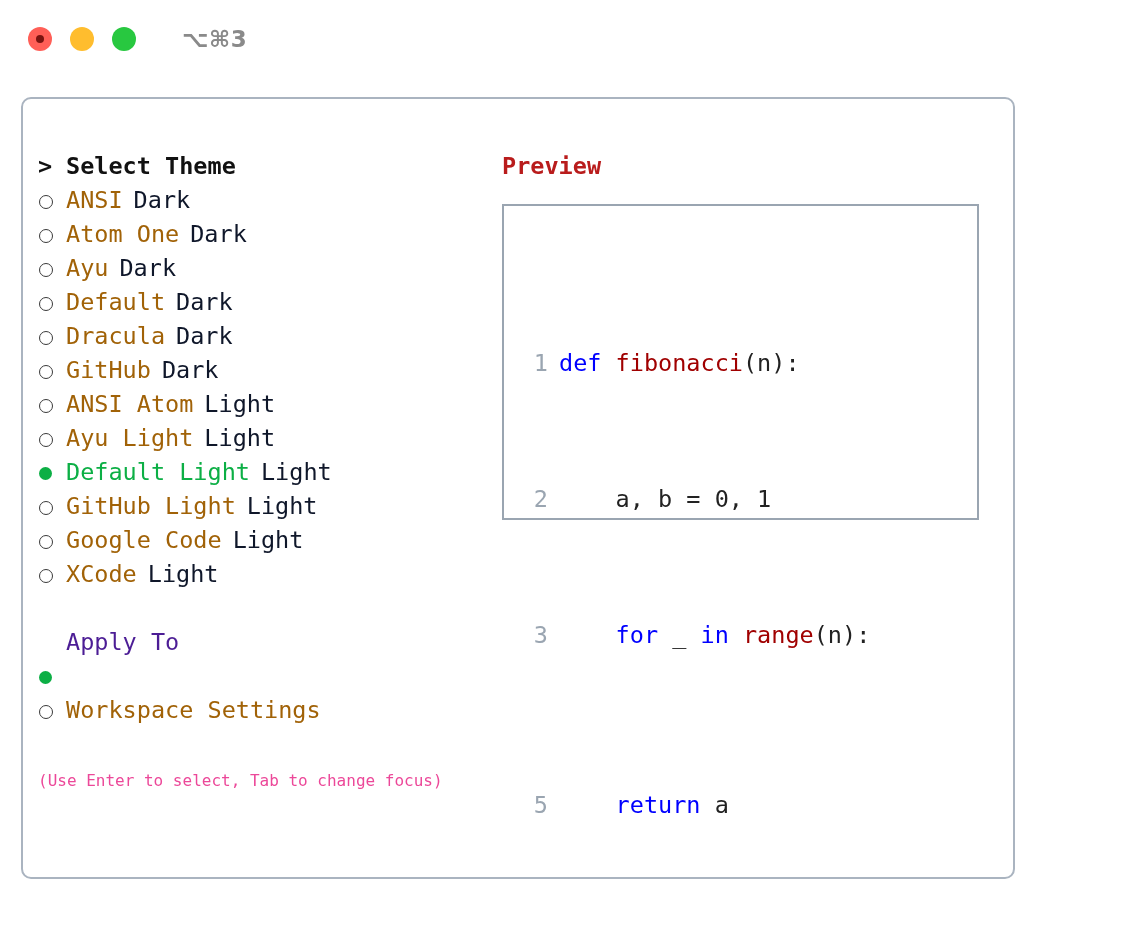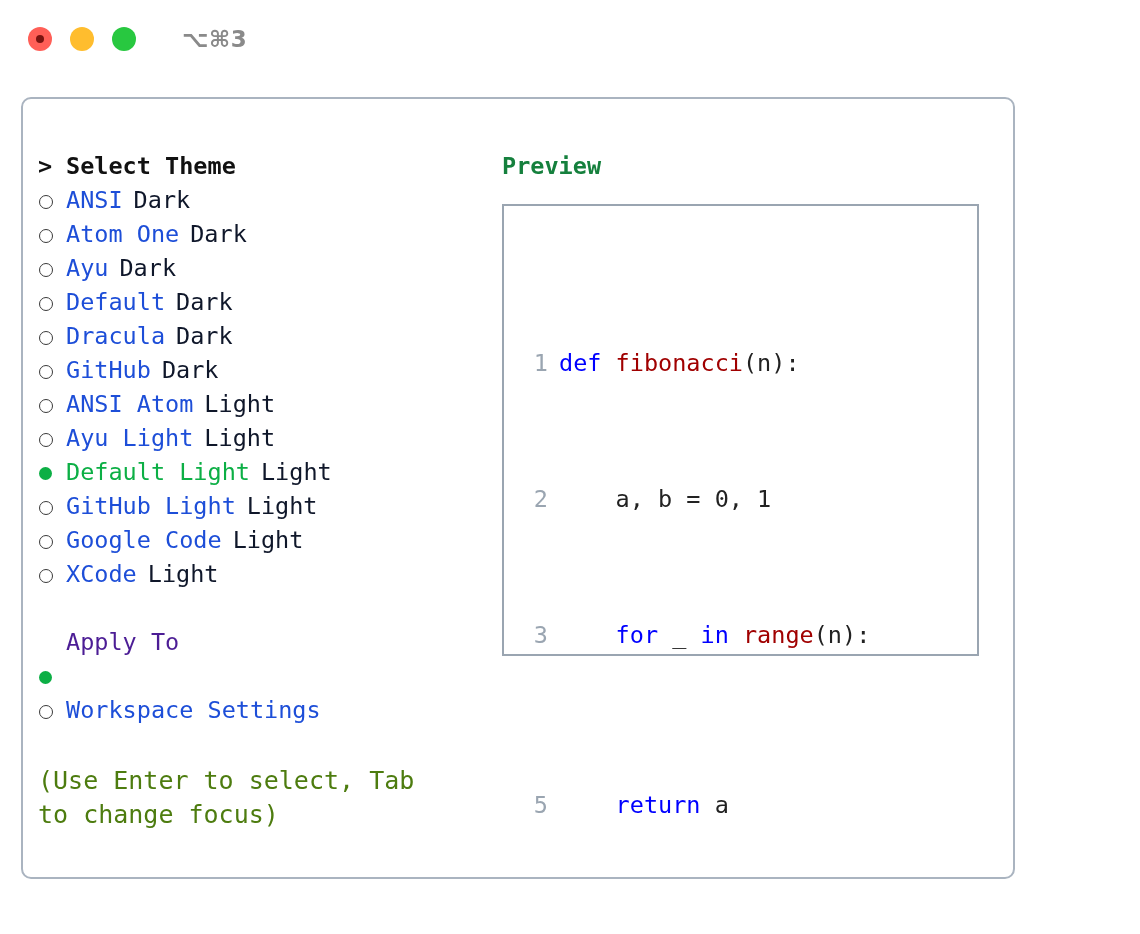--- a/index.html
+++ b/index.html
@@ -126,60 +126,60 @@
     font-weight: 700;
     color: #111111;
     font-size: 23.5px;
     text-align: right;
   }
   .section-label {
     color: #4c1d95;
     font-size: 23.5px;
   }
 
-  .name { color: #1d4ed8; }
+  .name { color: #a16207; }
   .name.selected { color: #0caf45; }
   .badge {
     color: #0f172a;
     margin-left: 11px;
   }
 
   .gap-row { height: 34px; }
 
   .hint {
     position: absolute;
     left: 15px;
     top: 665px;
     width: 410px;
-    color: #4d7c0f;
-    font-size: 25px;
+    color: #ec4899;
+    font-size: 16px;
     line-height: 34px;
   }
 
   
   .right {
     position: absolute;
     left: 479px;
     top: 50px;
     width: 500px;
   }
   .preview-title {
     font-size: 23.5px;
     font-weight: 700;
-    color: #15803d;
+    color: #b91c1c;
     line-height: 34px;
     margin-bottom: 0;
   }
 
   .preview-box {
     position: absolute;
     left: 479px;
     top: 105px;
     width: 477px;
-    height: 452px;
+    height: 316px;
     box-sizing: border-box;
     border: 2px solid #9aa5b1;
     background: #ffffff;
   }
 
   .code {
     position: absolute;
     left: 20px;
     top: 38px;
     font-size: 23.5px;

